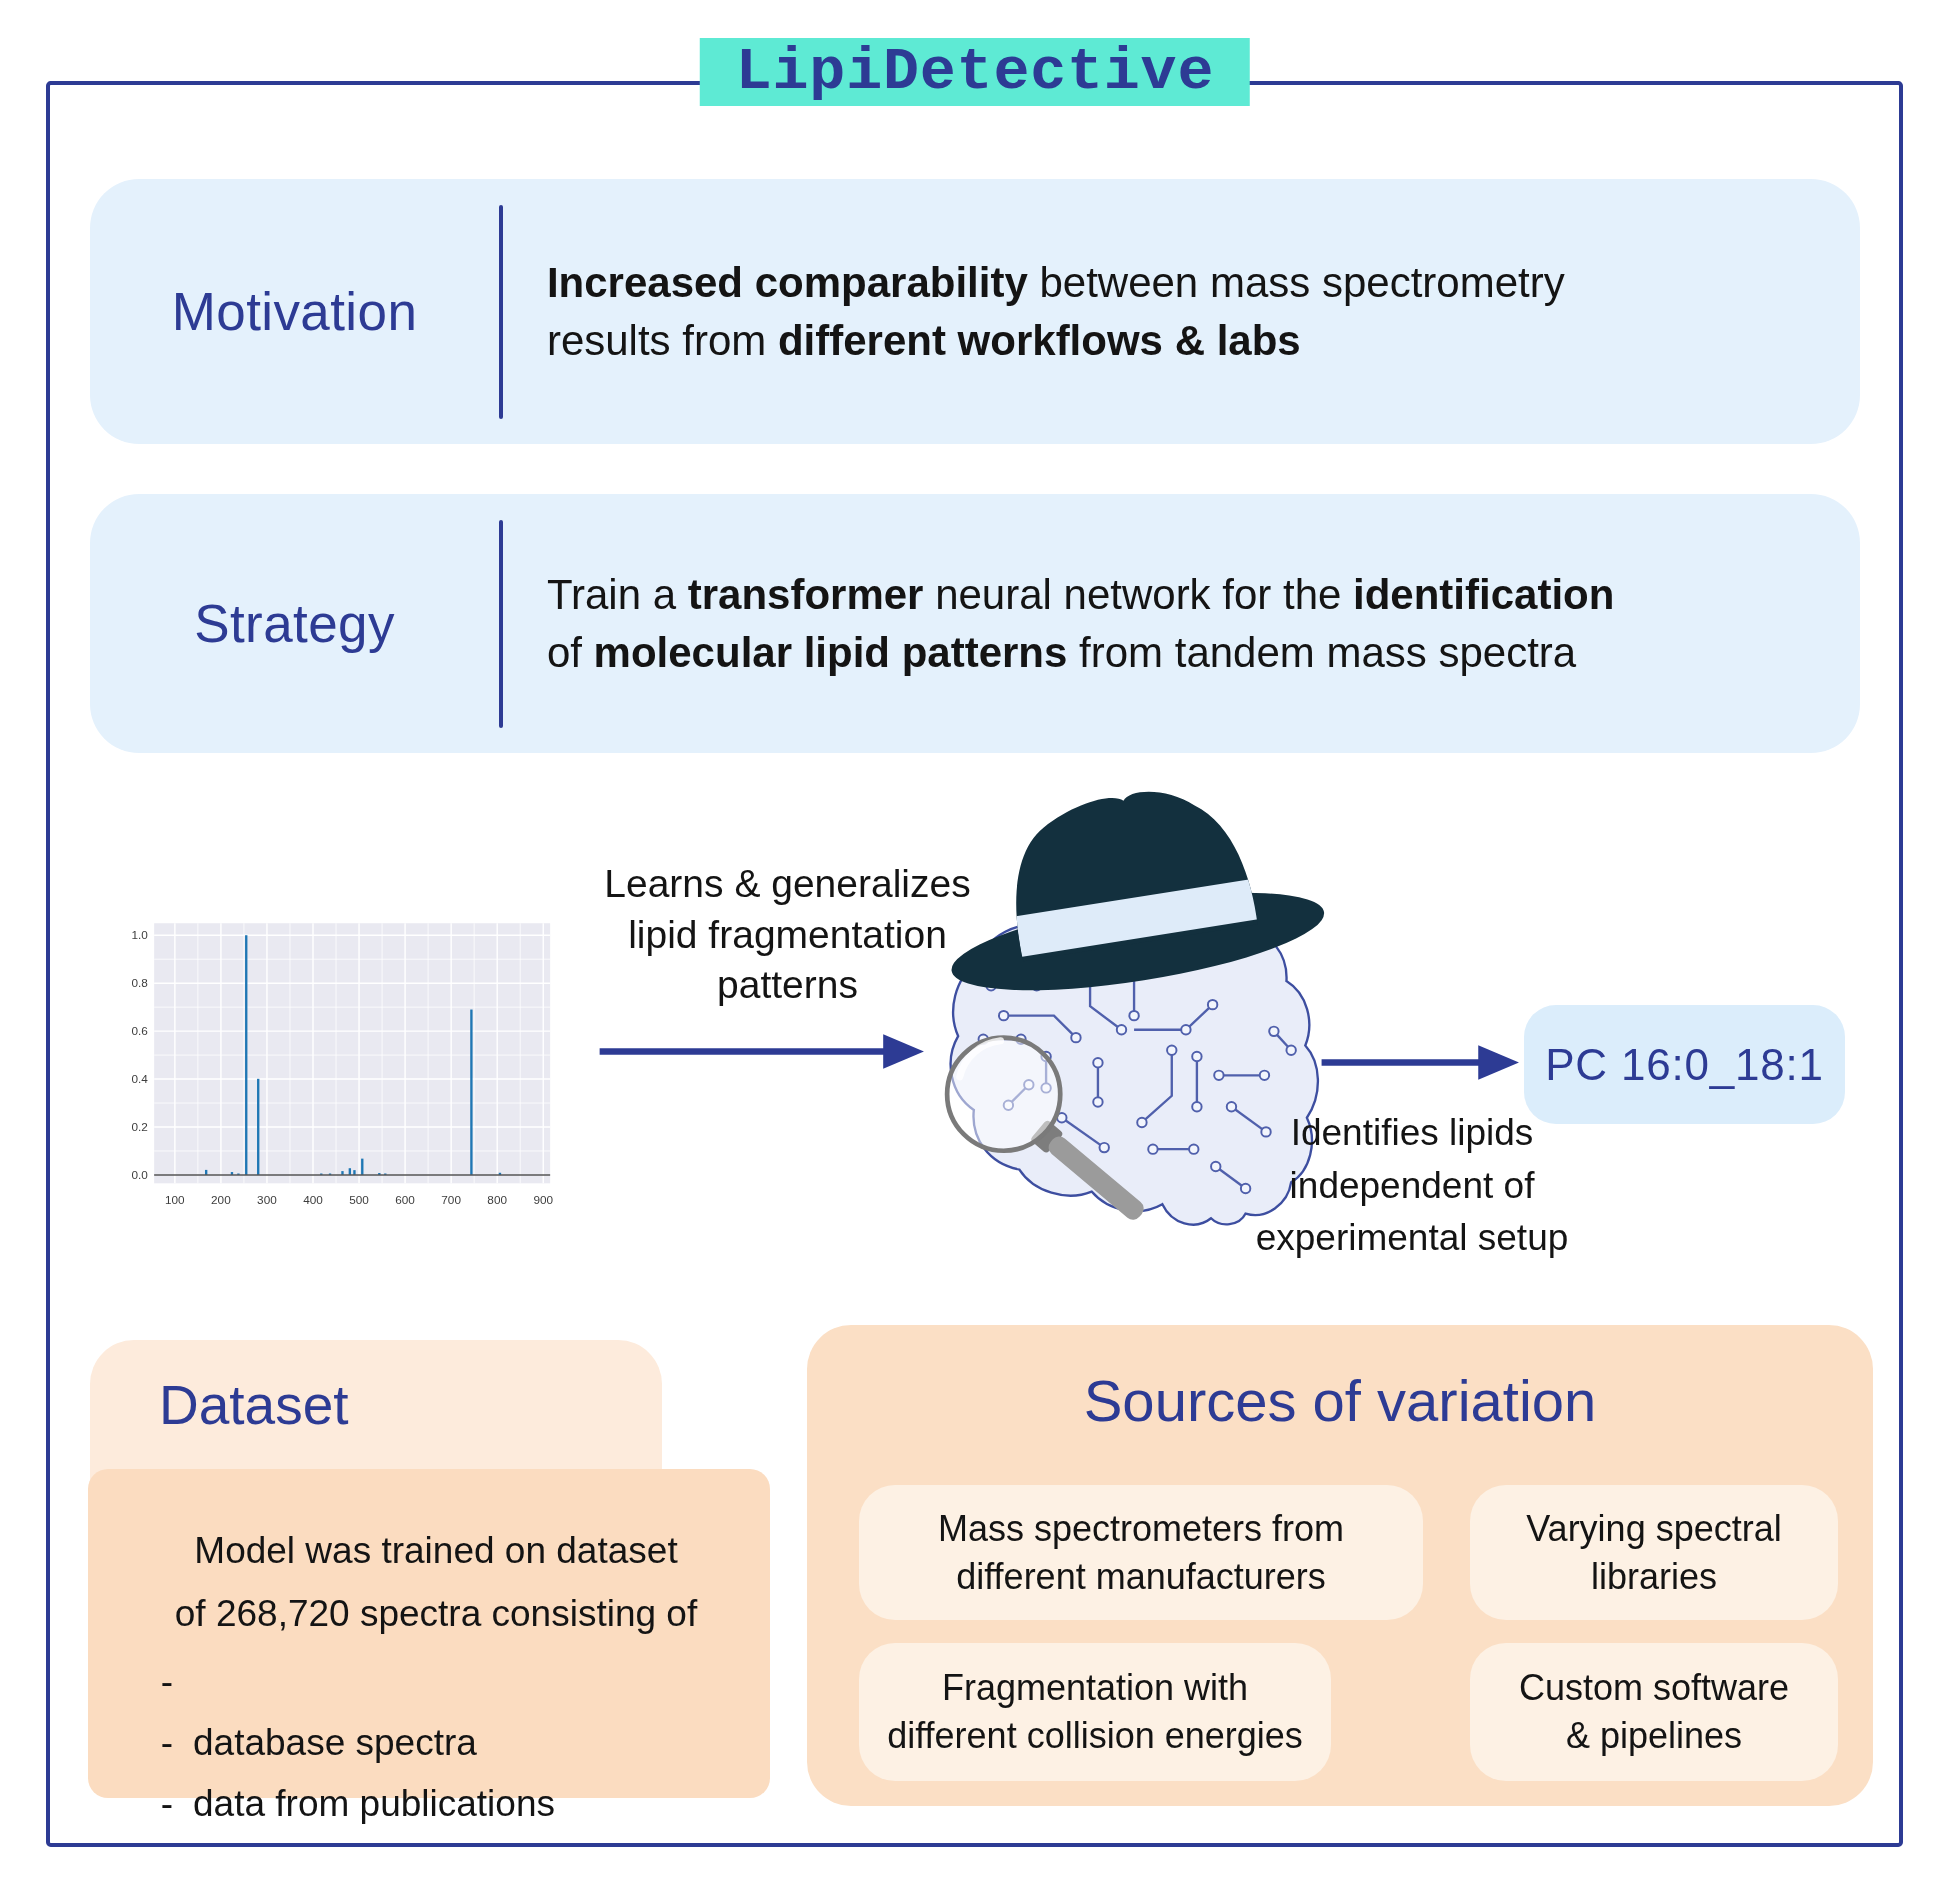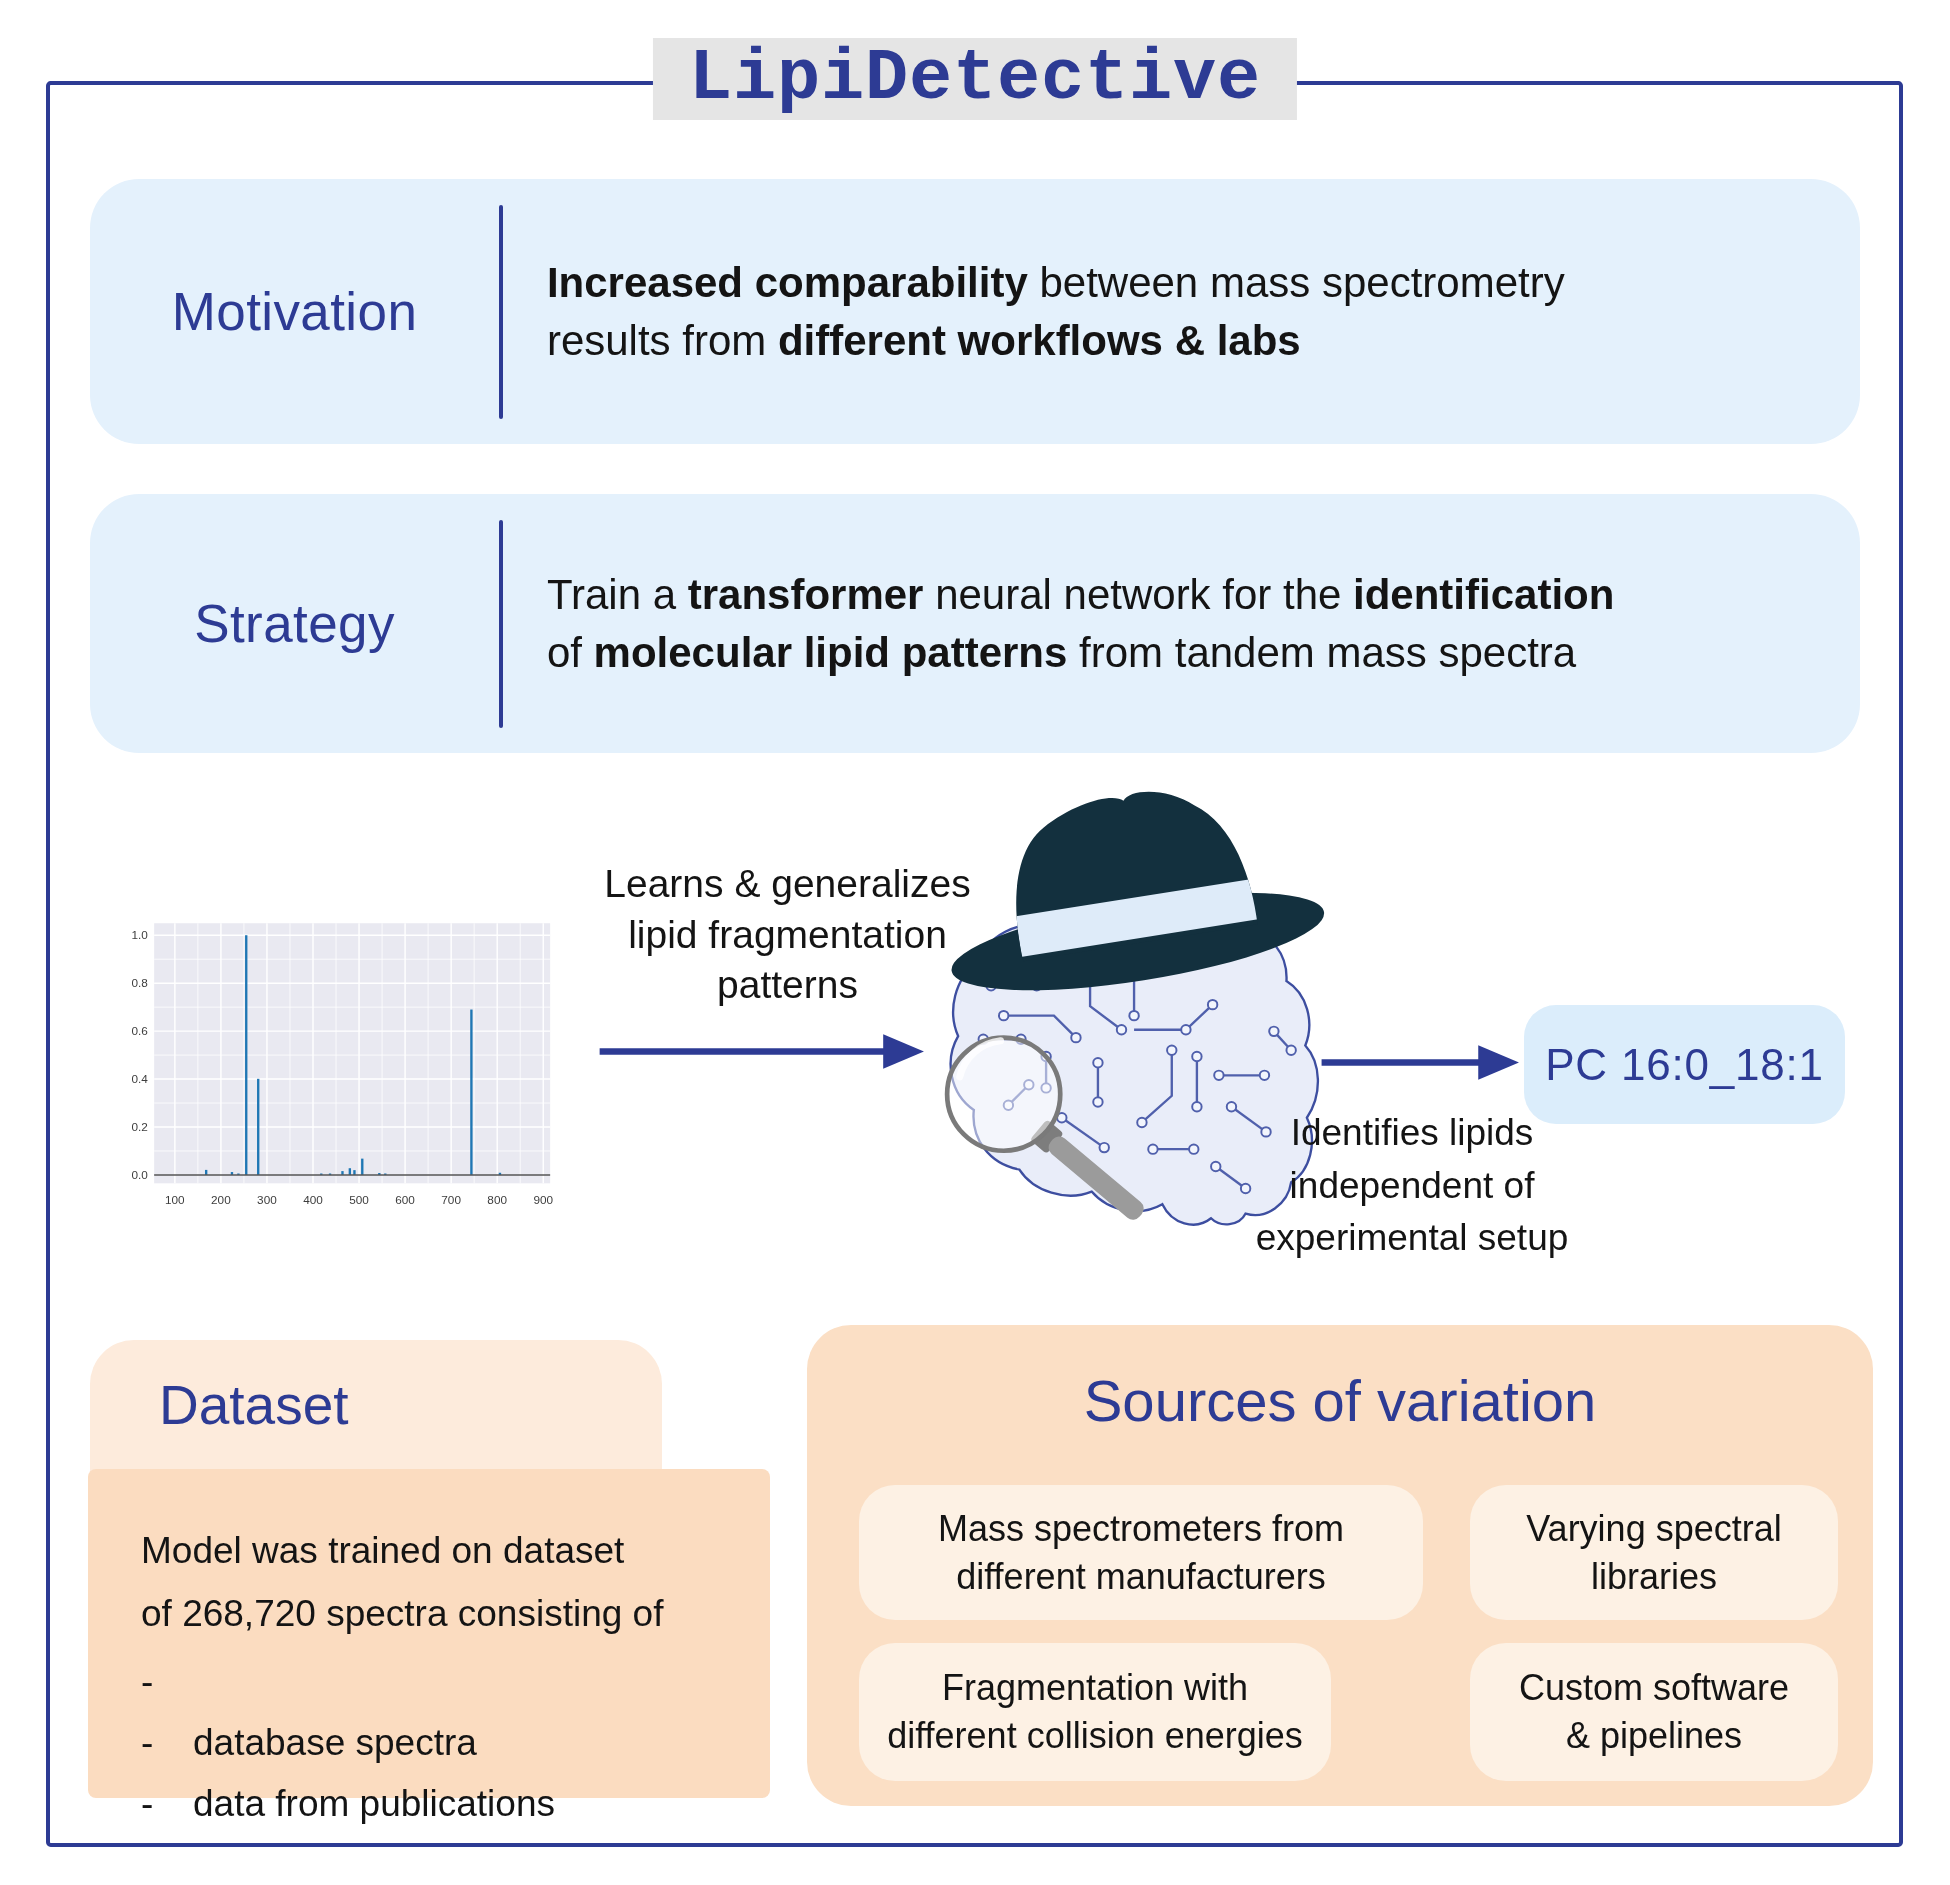--- a/index.html
+++ b/index.html
@@ -20,23 +20,23 @@
     width:1950px;height:1885px;position:relative;
     font-family:"Liberation Sans",sans-serif;color:var(--ink);
     overflow:hidden;
   }
   .frame{
     position:absolute;left:46px;top:81px;width:1857px;height:1766px;
     border:4.7px solid var(--primary_blue);border-radius:4.7px;background:#fff;
   }
   .poster-title{
     position:absolute;top:38px;left:50%;transform:translateX(-50%);
-    background:#e5e5e5;padding:0 36px;z-index:5;
+    background:#5eead4;padding:0 36px;z-index:5;
     font-family:"Liberation Mono","DejaVu Sans Mono",monospace;
-    font-weight:700;font-size:72px;letter-spacing:0.8px;color:var(--primary_blue);
+    font-weight:700;font-size:60px;letter-spacing:0.8px;color:var(--primary_blue);
     white-space:nowrap;
   }
   .info-box{
     position:absolute;left:90px;width:1770px;background:var(--light_blue);
     border-radius:49px;display:flex;align-items:center;
   }
   #motivation-box{top:179px;height:265px;}
   #strategy-box{top:494px;height:259px;}
   .section-label{
     width:409px;text-align:center;font-size:53px;color:var(--primary_blue);
@@ -70,22 +70,22 @@
   }
 
   
   .ds-back{
     position:absolute;left:90px;top:1340px;width:572px;height:271px;
     background:var(--dataset_back);border-radius:44px;
   }
   .ds-title{padding:33px 0 0 69px;font-size:55px;color:var(--primary_blue);font-weight:500;}
   .ds-front{
     position:absolute;left:88px;top:1469px;width:682px;height:329px;
-    background:var(--dataset_front);border-radius:8px;
-    padding:50px 39px 0 53px;font-size:37px;
+    background:var(--dataset_front);border-radius:20px;
+    padding:50px 39px 0 53px;font-size:37px;text-align:center;
   }
   .ds-intro-line{line-height:63px;}
   .ds-list{margin-top:6.3px;list-style:none;}
   .ds-item{display:flex;line-height:61px;}
   .ds-dash{width:52px;flex:0 0 52px;}
 
   
   .src-card{
     position:absolute;left:807px;top:1325px;width:1066px;height:481px;
     background:var(--peach);border-radius:44px;

